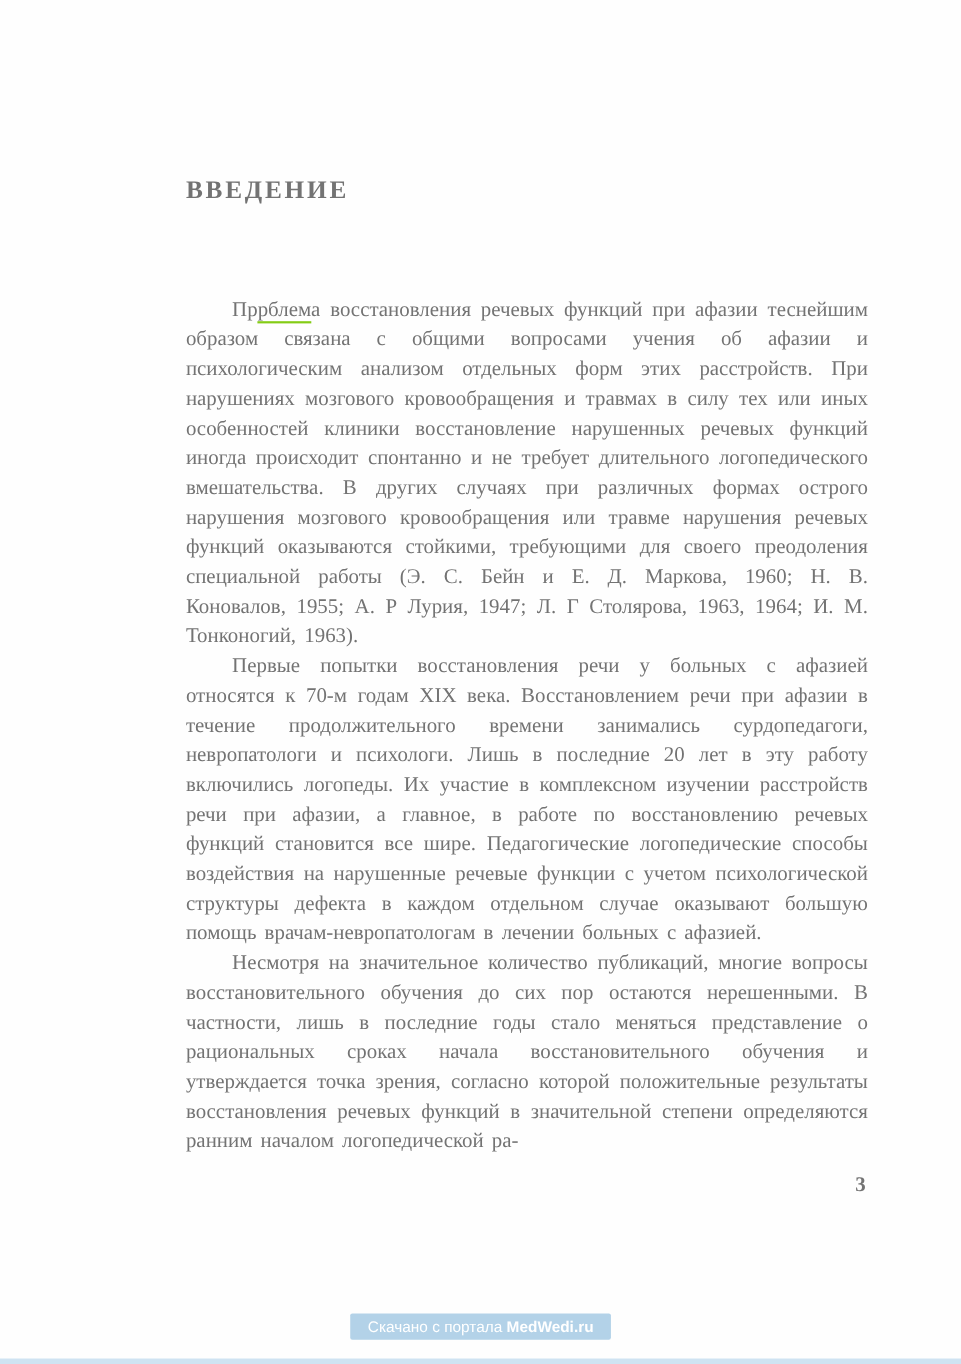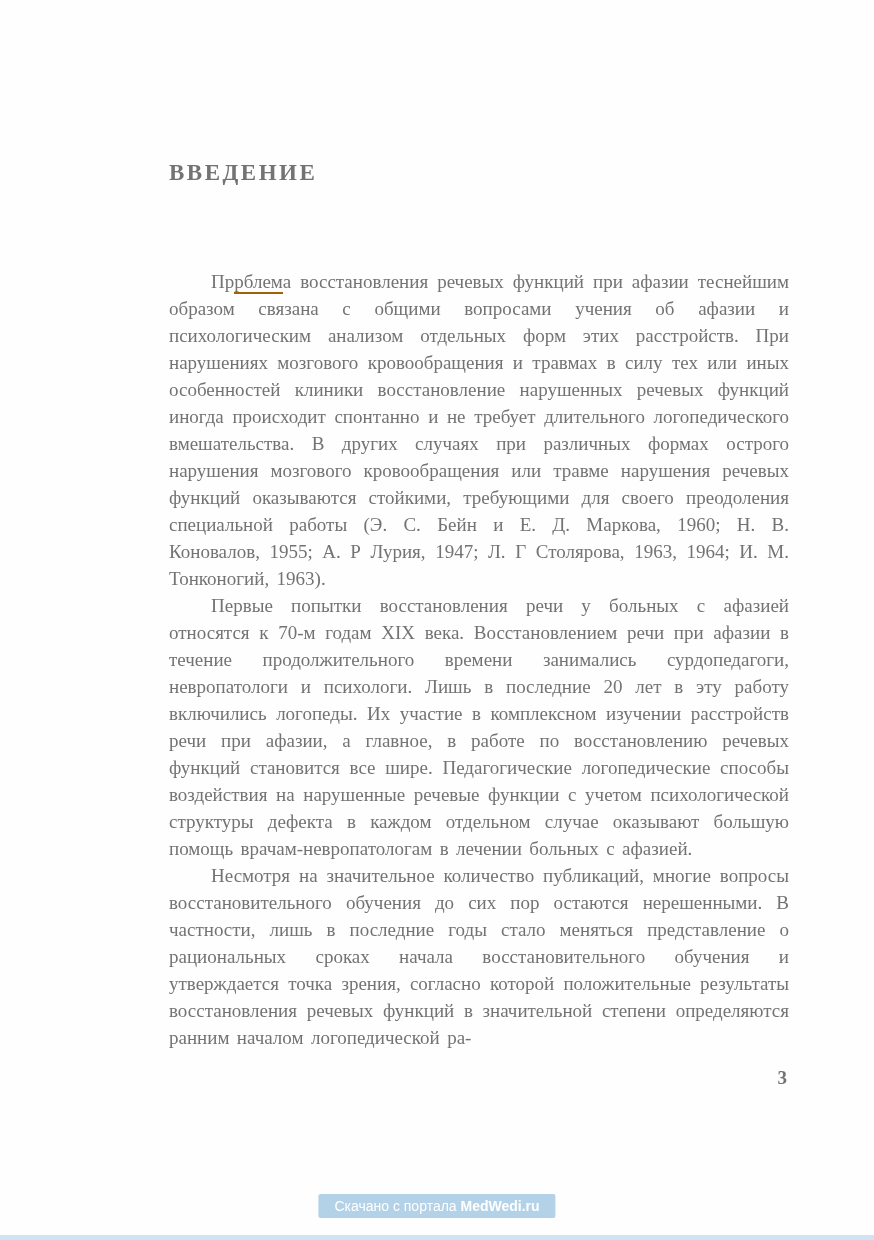--- a/index.html
+++ b/index.html
@@ -35,21 +35,21 @@
   }
   .body-text p {
     margin: 0;
     font-size: 19px;
     line-height: 27px;
     text-align: justify;
     text-indent: 42px;
     word-spacing: 0.14em;
   }
   .underline-part {
-    border-bottom: 2px solid #a16207;
+    border-bottom: 2px solid #84cc16;
   }
   .page-number {
     text-align: right;
     font-size: 19px;
     font-weight: bold;
     margin-top: 16px;
     padding-right: 2px;
   }
   .watermark {
     position: absolute;

